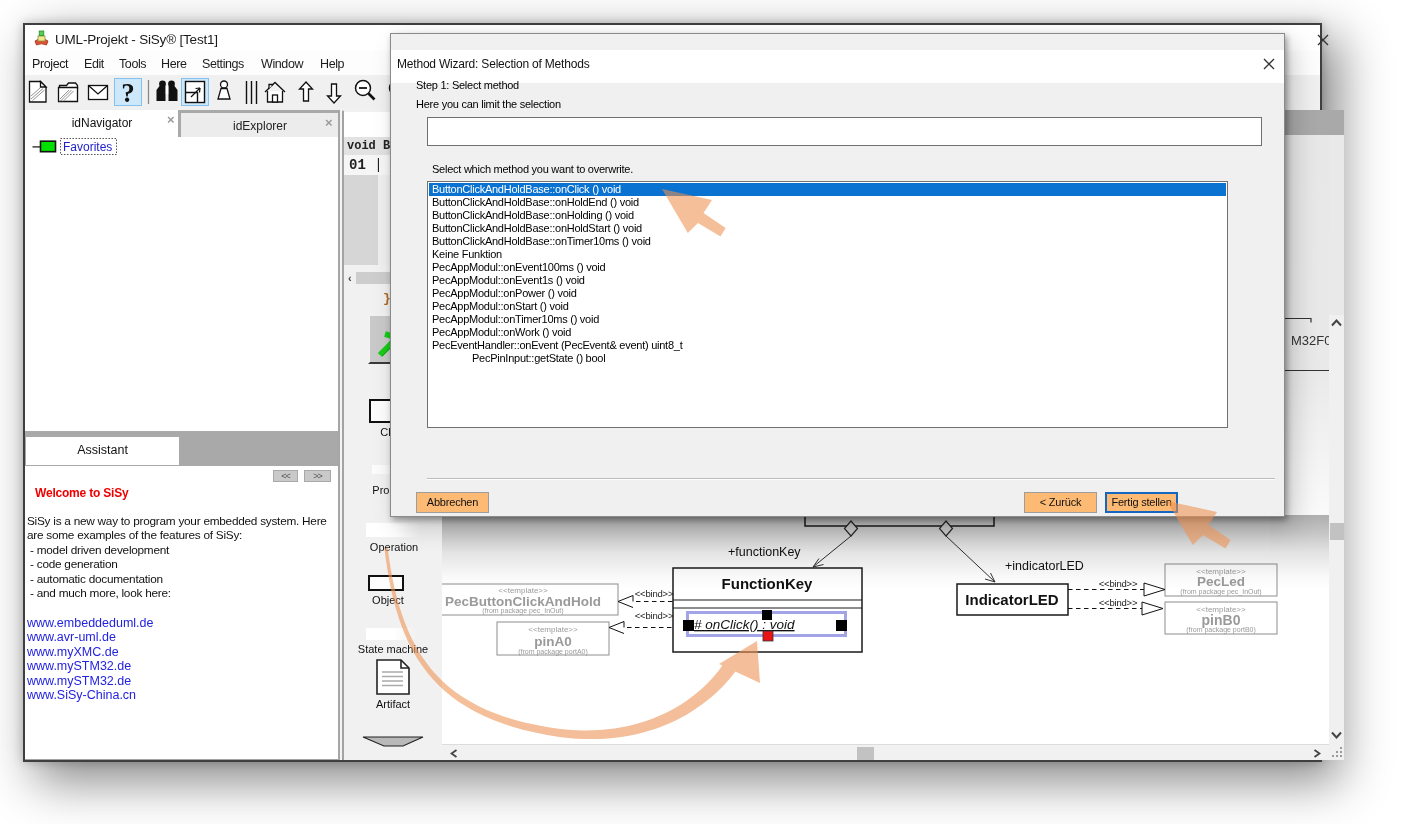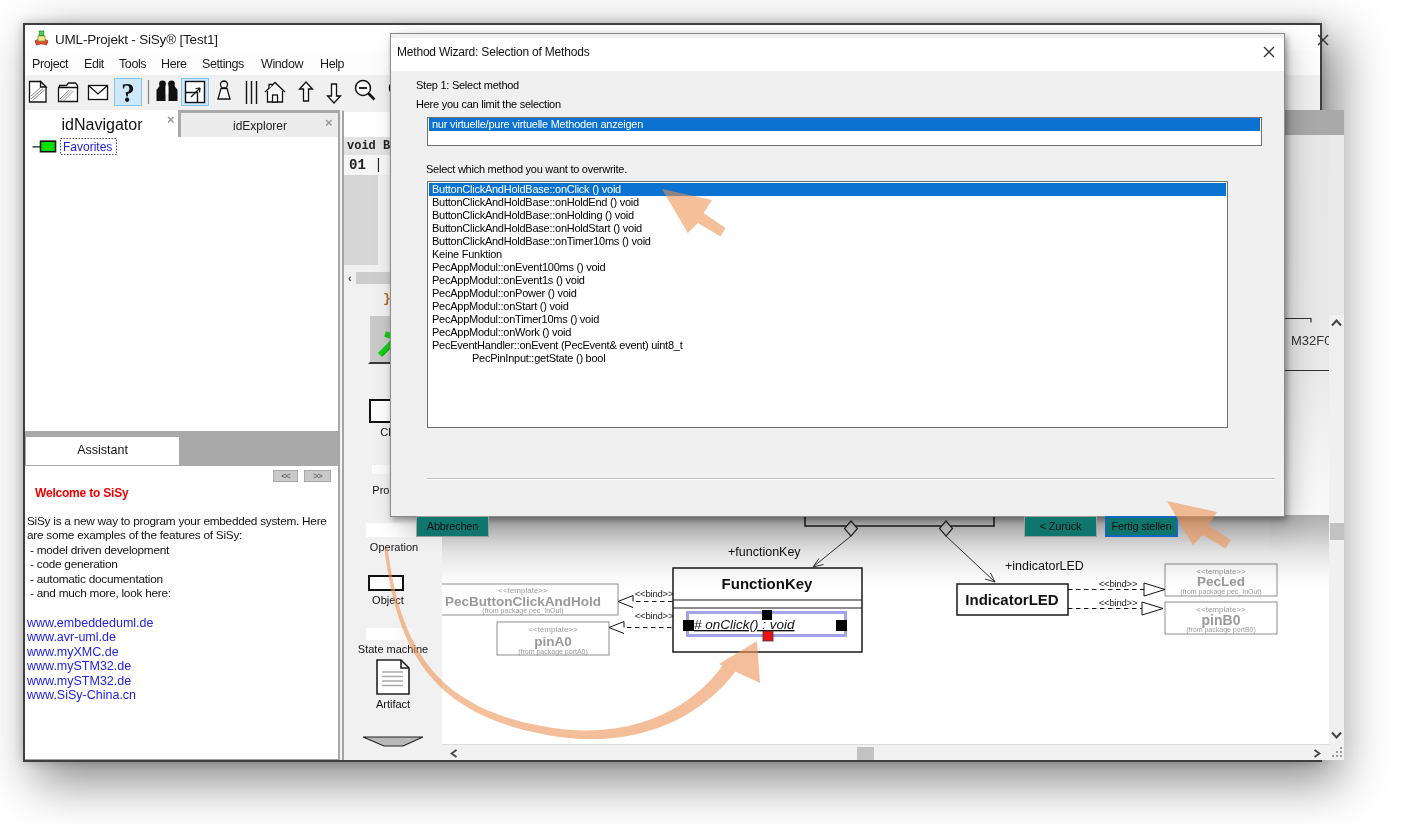--- a/index.html
+++ b/index.html
@@ -28,26 +28,26 @@
   
   #midcol{position:absolute;left:319px;top:85px;width:98px;height:650px;background:#f1f1f1;font-size:11px;color:#111;}
   
   #canvaspane{position:absolute;left:417px;top:85px;width:887px;height:634px;background:#fff;overflow:hidden;}
   
   #vscroll{position:absolute;left:1304px;top:85px;width:15px;height:650px;background:#f0f0f0;}
   #hscroll{position:absolute;left:417px;top:719px;width:887px;height:16px;background:#f1f1f1;border-top:1px solid #dcdcdc;}
   
   #dlg{position:absolute;left:390px;top:33px;width:895px;height:484px;background:#f0f0f0;border:1px solid #8a8a8a;
        box-shadow:2px 3px 6px rgba(0,0,0,.35), 8px 10px 24px rgba(0,0,0,.20);}
-  #dlgtitle{position:absolute;left:0;top:4px;width:100%;height:33px;background:#fff;text-align:center;}
+  #dlgtitle{position:absolute;left:0;top:16px;width:100%;height:33px;background:#fff;text-align:center;}
   .dlabel{position:absolute;font-size:11px;font-weight:normal;color:#000;letter-spacing:-0.25px;}
   .lbox{position:absolute;background:#fff;border:1px solid #707070;}
   .lrow{position:absolute;left:1px;right:1px;height:13px;font-size:11px;font-weight:normal;color:#000;letter-spacing:-0.25px;padding-left:3px;line-height:13px;white-space:nowrap;}
   .lrow.sel{background:#0a72d0;color:#fff;}
-  .btn{position:absolute;height:21px;background:#0f766e;border:1px solid #9d9d9d;font-size:11px;color:#111;text-align:center;line-height:19px;letter-spacing:-0.2px;margin-top:24px;}
+  .btn{position:absolute;height:21px;background:#fdba74;border:1px solid #9d9d9d;font-size:11px;color:#111;text-align:center;line-height:19px;letter-spacing:-0.2px;}
   svg{display:block;}
 </style>
 </head>
 <body>
 <div id="page">
   <div id="win">
     <div id="titlebar">
       <svg class="abs" style="left:8px;top:5px" width="17" height="17" viewBox="0 0 17 17">
         <path d="M2,11 Q8.5,6.5 15,11 L13.5,15 Q8.5,12.5 3.5,15 Z" fill="#e05030" stroke="#a03018" stroke-width="0.8"></path>
         <rect x="5" y="6" width="7" height="5" fill="#efe98e" stroke="#909048" stroke-width="0.8"></rect>
@@ -137,21 +137,21 @@
         </g>
 
         <g stroke="#111" fill="none" stroke-width="1.5">
           <circle cx="372" cy="13" r="7.5" fill="#fff"></circle>
         </g>
       </svg>
     </div>
 
     <div id="tabstrip">
       <div class="abs" style="left:0;top:0;width:153px;height:28px;background:#fff;"></div>
-      <div class="abs" style="left:77px;top:6px;width:154px;text-align:center;margin-left:-77px;font-size:16px;color:#111;">idNavigator</div>
+      <div class="abs" style="left:77px;top:6px;width:154px;text-align:center;margin-left:-77px;font-size:12px;color:#111;">idNavigator</div>
       <div class="tabx" style="left:142px;top:2px;">×</div>
       <div class="abs" style="left:155.5px;top:3px;width:160px;height:25px;background:#ececec;"></div>
       <div class="abs" style="left:155px;top:9px;width:160px;text-align:center;font-size:12px;color:#222;">idExplorer</div>
       <div class="tabx" style="left:300px;top:5px;">×</div>
     </div>
     <div id="tree">
       <svg class="abs" style="left:0;top:0" width="120" height="40" viewBox="0 0 120 40">
         <line x1="7.5" y1="9.9" x2="15.5" y2="9.9" stroke="#111" stroke-width="1.2"></line>
         <rect x="15.5" y="4.2" width="15" height="10.5" fill="#00e000" stroke="#111" stroke-width="1.6"></rect>
         <rect x="35.5" y="1.5" width="56" height="16" fill="none" stroke="#555" stroke-width="1" stroke-dasharray="1.5,1.5"></rect>
@@ -348,23 +348,22 @@
   <div id="dlg">
     <div id="dlgtitle">
       <div class="abs" style="left:6px;top:7px;font-size:12px;letter-spacing:-0.2px;color:#111;">Method Wizard: Selection of Methods</div>
       <svg class="abs" style="left:871px;top:7px" width="14" height="14" viewBox="0 0 14 14">
         <path d="M2,2 L12,12 M12,2 L2,12" stroke="#333" stroke-width="1.3"></path>
       </svg>
     </div>
     <div class="dlabel" style="left:25px;top:45px;">Step 1: Select method</div>
     <div class="dlabel" style="left:25px;top:64px;">Here you can limit the selection</div>
     <div class="lbox" style="left:36px;top:83px;width:835px;height:29px;">
-      <div class="lrow sel" style="top:0px;">nur virtuelle/pure virtuelle Methoden anzeigen</div>
-    </div>
-    <div class="dlabel" style="left:35px;top:129px;">Select which method you want to overwrite.</div>
+    </div>
+    <div class="dlabel" style="left:41px;top:129px;">Select which method you want to overwrite.</div>
     <div class="lbox" style="left:36px;top:147px;width:801px;height:247px;">
       <div class="lrow sel" style="top:1px;">ButtonClickAndHoldBase::onClick () void</div>
       <div class="lrow" style="top:14px;">ButtonClickAndHoldBase::onHoldEnd () void</div>
       <div class="lrow" style="top:27px;">ButtonClickAndHoldBase::onHolding () void</div>
       <div class="lrow" style="top:40px;">ButtonClickAndHoldBase::onHoldStart () void</div>
       <div class="lrow" style="top:53px;">ButtonClickAndHoldBase::onTimer10ms () void</div>
       <div class="lrow" style="top:66px;">Keine Funktion</div>
       <div class="lrow" style="top:79px;">PecAppModul::onEvent100ms () void</div>
       <div class="lrow" style="top:92px;">PecAppModul::onEvent1s () void</div>
       <div class="lrow" style="top:105px;">PecAppModul::onPower () void</div>

